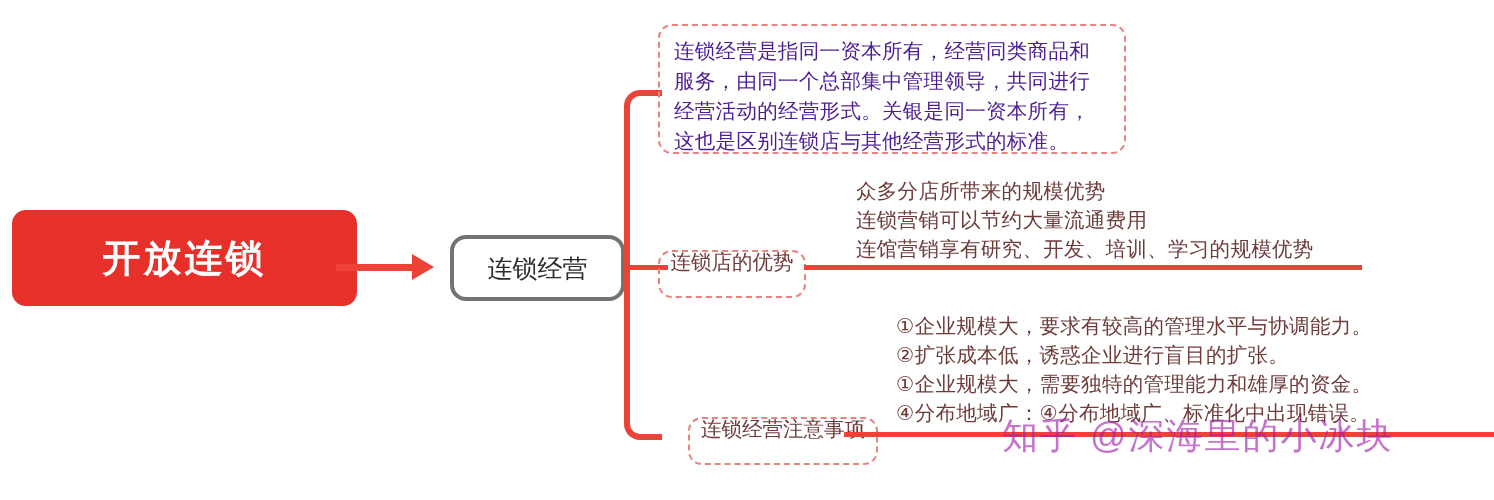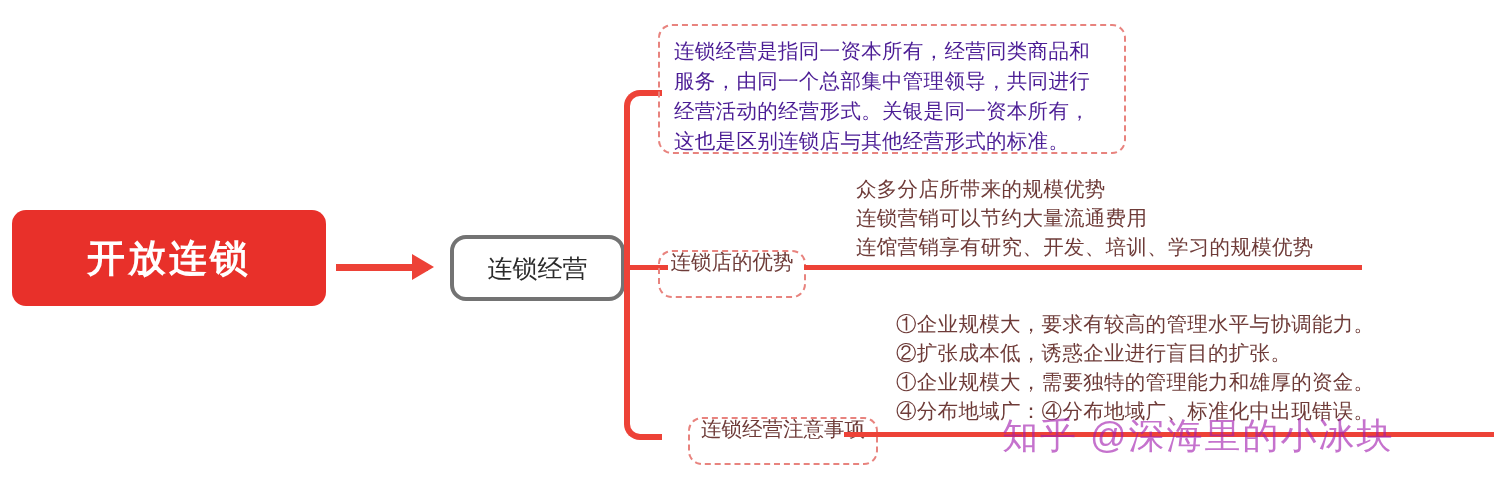--- a/index.html
+++ b/index.html
@@ -14,21 +14,21 @@
     background: #ffffff;
     overflow: hidden;
     font-family: "Liberation Sans", "DejaVu Sans", sans-serif;
   }
 
   
   .root-node {
     position: absolute;
     left: 12px;
     top: 210px;
-    width: 314px;
+    width: 345px;
     height: 96px;
     background: #e8302a;
     border-radius: 14px;
     display: flex;
     align-items: center;
     justify-content: center;
     box-sizing: border-box;
   }
   .root-label {
     color: #ffffff;
@@ -159,21 +159,20 @@
   .nub-note { left: 844px; top: 432px; width: 10px; }
 
   
   .leaf-lines {
     position: absolute;
     color: #6e3b38;
     font-size: 20.5px;
     line-height: 29px;
     letter-spacing: 0.3px;
     white-space: nowrap;
-    font-family: Liberation Mono, monospace;
   }
   .adv-lines { left: 856px; top: 176px; }
   .note-lines { left: 896px; top: 311px; }
 
   
   .watermark {
     position: absolute;
     left: 1002px;
     top: 418px;
     color: #a21caf;

